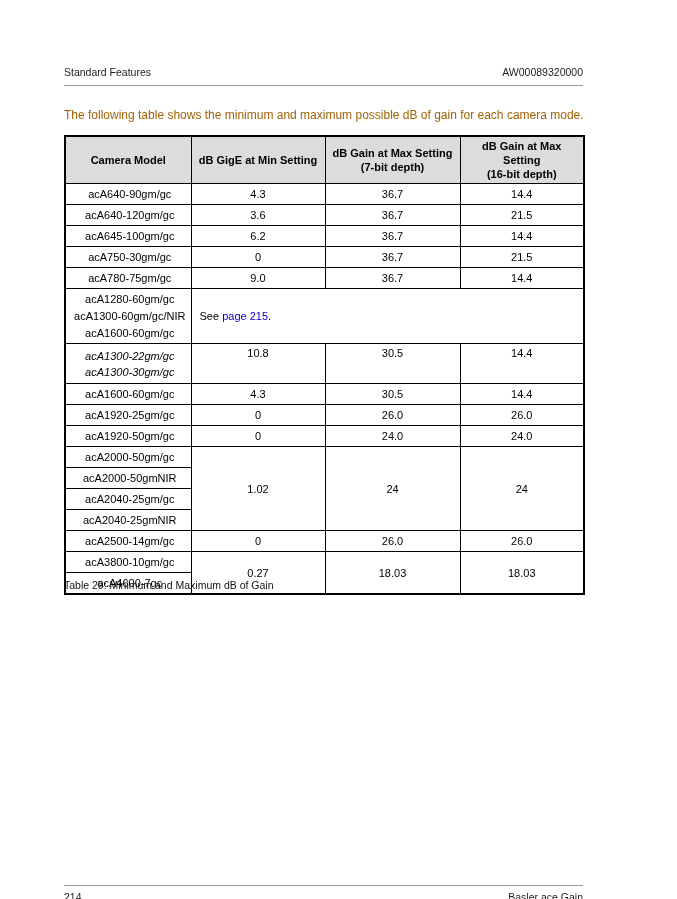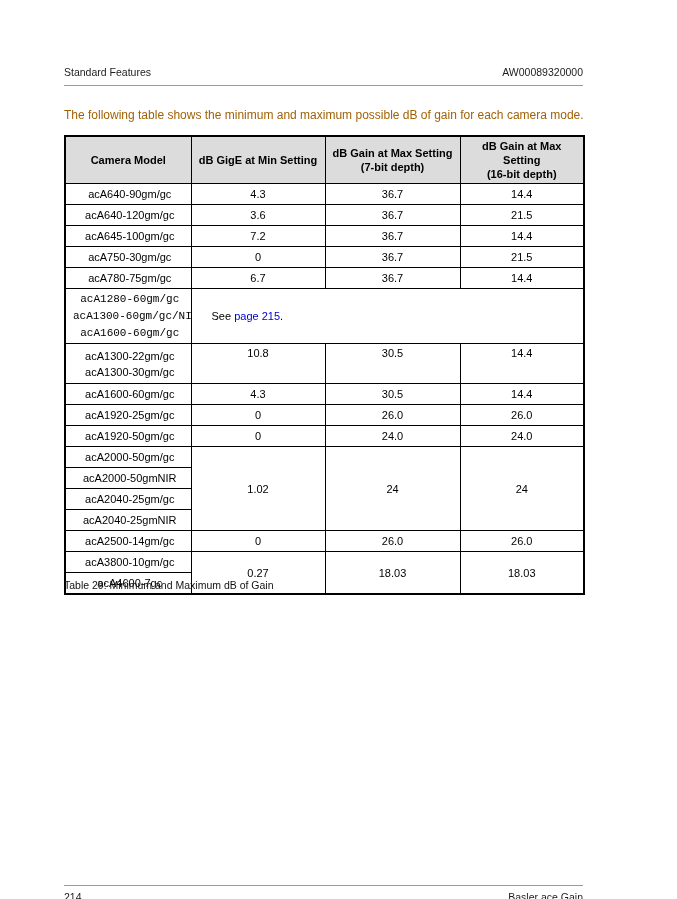--- a/index.html
+++ b/index.html
@@ -38,24 +38,24 @@
   .gain th {
     background: var(--header_bg, #dcdcdc);
     font-weight: bold; text-align: center; vertical-align: middle;
     height: 40px; padding: 2px 4px; line-height: 14px;
   }
   .gain td { height: 20px; vertical-align: middle; padding: 0 4px; }
   .gain td.model { text-align: center; padding: 0 4px 0 7px; white-space: nowrap; }
   .gain td.val { text-align: center; }
   .gain tr.h54 td { height: 54px; }
   .gain tr.h36 td { height: 36px; }
-  .h54 .model-line { line-height: 17px; font-family: Liberation Mono, monospace; }
-  .h36 .model-line { line-height: 16px; }
+  .h54 .model-line { line-height: 17px; }
+  .h36 .model-line { line-height: 16px; font-style: italic; }
   .gain tr.valtop td.val { vertical-align: top; padding-top: 3px; }
-  .gain td.see { text-align: left; padding-left: 20px; }
+  .gain td.see { text-align: left; padding-left: 8px; }
   .link { color: var(--link, #0000cc); text-decoration: none; cursor: pointer; }
   .caption {
     position: absolute; top: 541px; left: 64px;
     font-size: 10.5px; color: #111; text-align: center;
   }
   .running-footer {
     position: absolute; top: 853px; left: 64px; width: 519px;
     display: flex; justify-content: space-between;
     font-size: 10.5px; color: #1c1c1c; gap: 38px;
   }
@@ -106,33 +106,33 @@
         <td class="val">14.4</td>
       </tr>
       <tr>
         <td class="model">acA640-120gm/gc</td>
         <td class="val">3.6</td>
         <td class="val">36.7</td>
         <td class="val">21.5</td>
       </tr>
       <tr>
         <td class="model">acA645-100gm/gc</td>
-        <td class="val">7.2</td>
+        <td class="val">6.2</td>
         <td class="val">36.7</td>
         <td class="val">14.4</td>
       </tr>
       <tr>
         <td class="model">acA750-30gm/gc</td>
         <td class="val">0</td>
         <td class="val">36.7</td>
         <td class="val">21.5</td>
       </tr>
       <tr>
         <td class="model">acA780-75gm/gc</td>
-        <td class="val">6.7</td>
+        <td class="val">9.0</td>
         <td class="val">36.7</td>
         <td class="val">14.4</td>
       </tr>
       <tr class="h54">
         <td class="model">
           <div class="model-line">acA1280-60gm/gc</div>
           <div class="model-line">acA1300-60gm/gc/NIR</div>
           <div class="model-line">acA1600-60gm/gc</div>
         </td>
         <td class="see" colspan="3">

